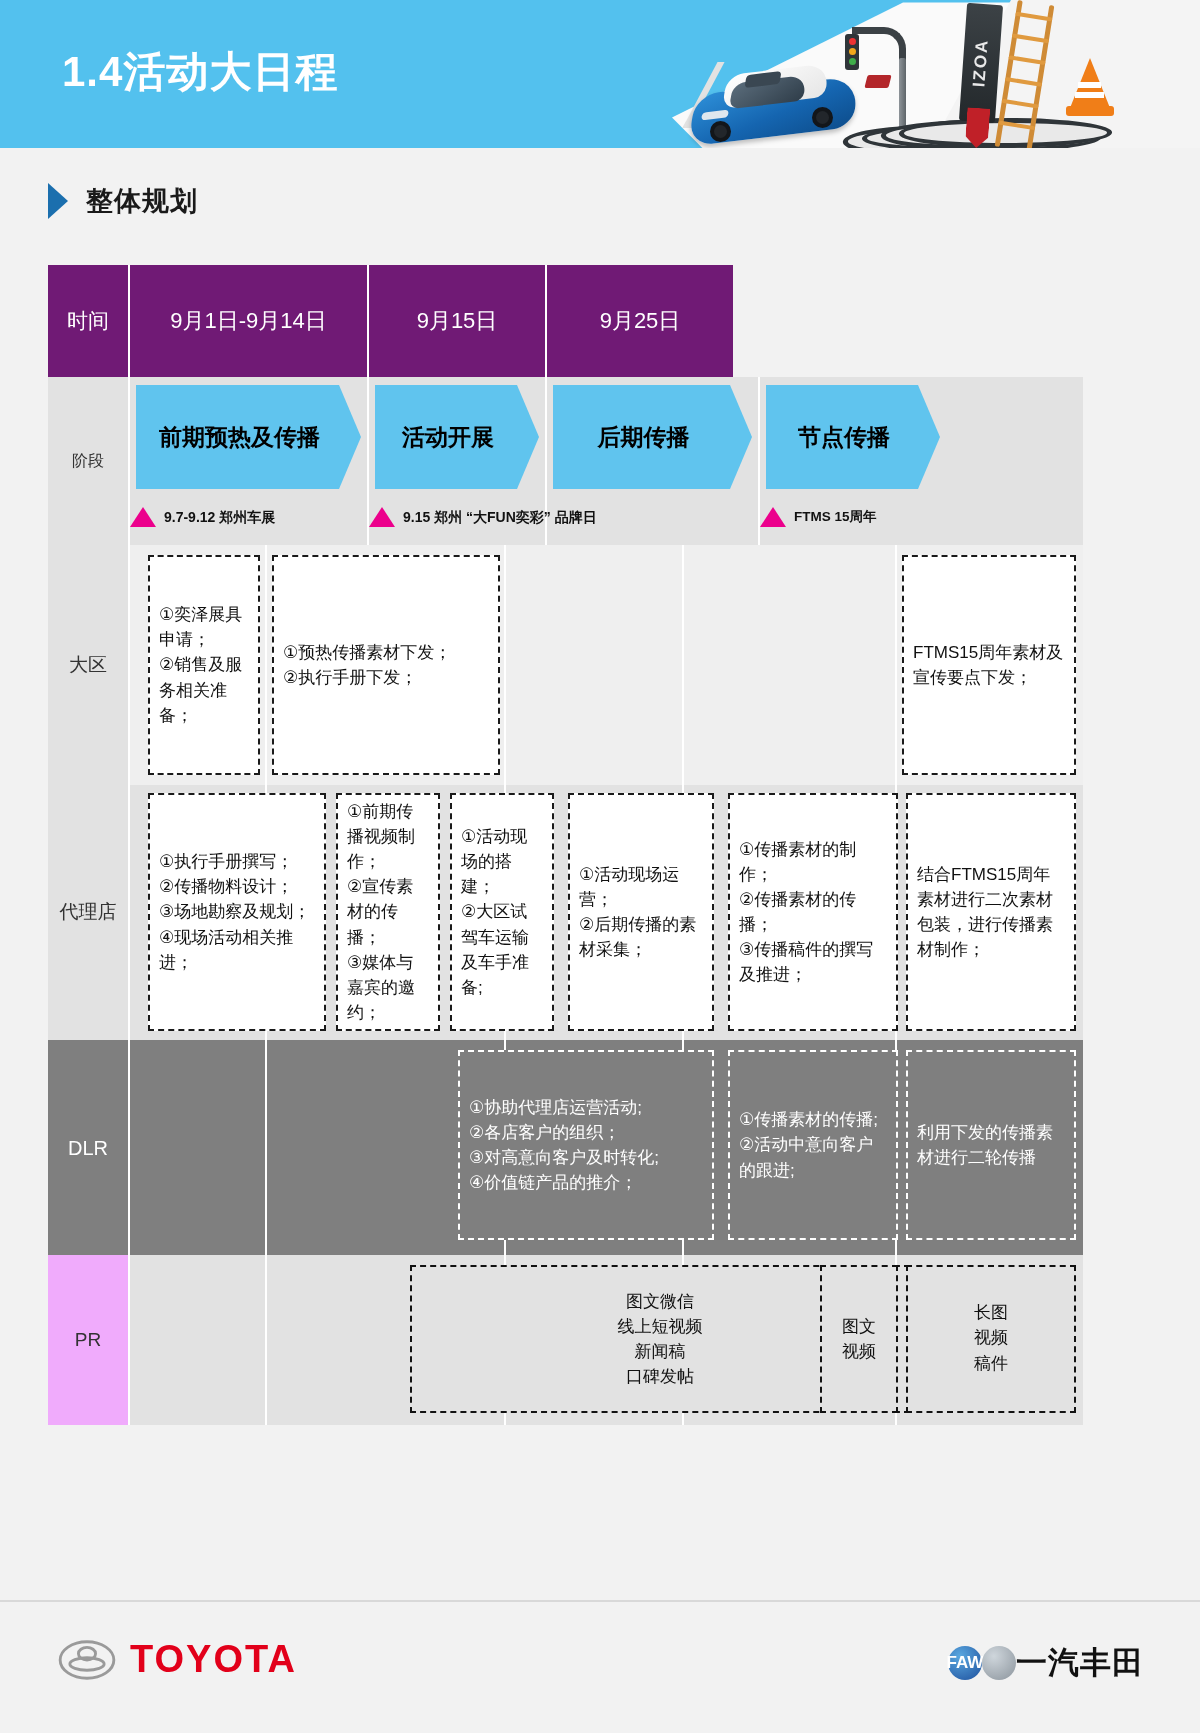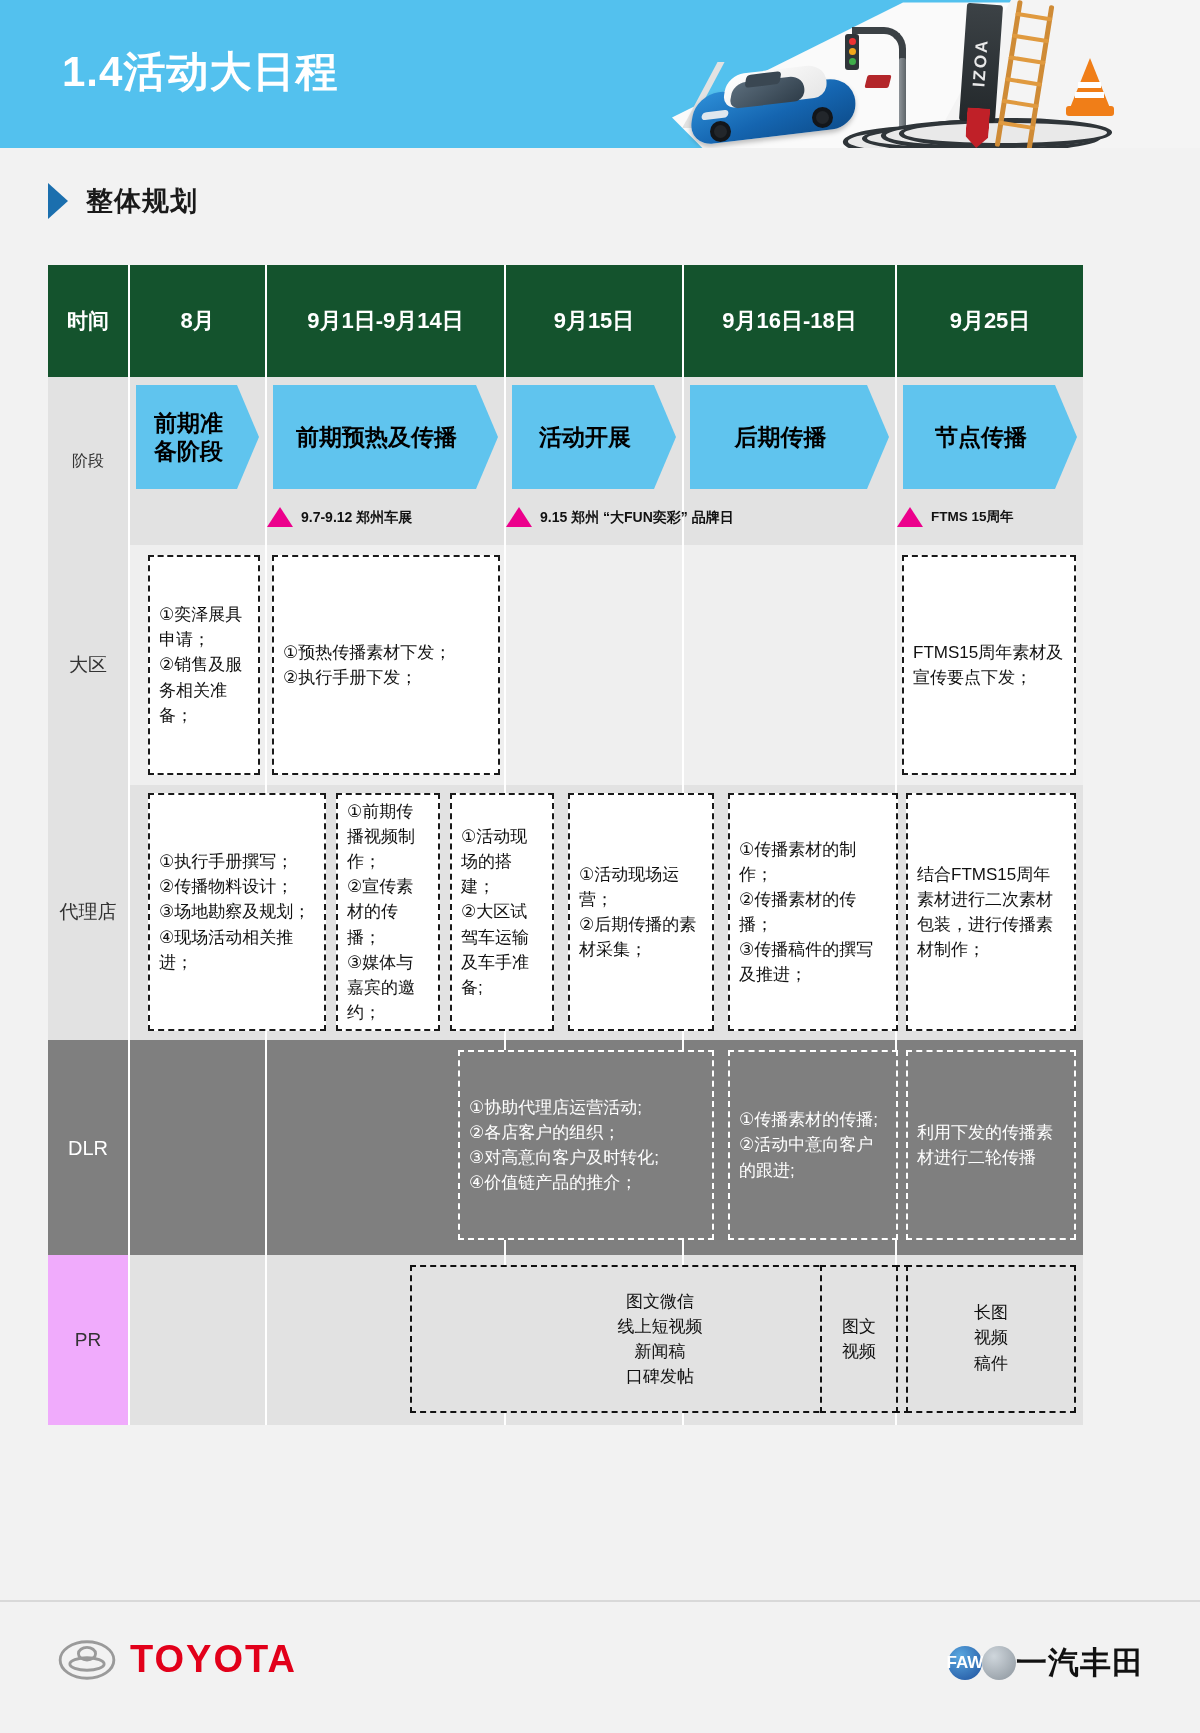--- a/index.html
+++ b/index.html
@@ -264,24 +264,24 @@
   .c-label { width: 82px; flex: 0 0 82px; }
   .c1 { width: 137px; flex: 0 0 137px; }
   .c2 { width: 239px; flex: 0 0 239px; }
   .c3 { width: 178px; flex: 0 0 178px; }
   .c4 { width: 213px; flex: 0 0 213px; }
   .c5 { width: 186px; flex: 0 0 186px; }
 
   
   .row-head { height: 112px; }
   .row-head > div {
-    background: #14532d;
+    background: #701a75;
     color: #fff;
     font-size: 22px;
-    font-weight: bold;
+    font-weight: normal;
     display: flex; align-items: center; justify-content: center;
     border-right: 2px solid #ffffff;
     text-align: center;
     line-height: 1.15;
   }
   .row-head > div:last-child { border-right: none; }
   .row-head .c-label { font-size: 21px; line-height: 1.1; }
 
   
   .row-phase { height: 168px; background: #e2e2e2; position: relative; }
@@ -454,40 +454,29 @@
 
 <div class="section-head">
   <div class="section-arrow"></div>
   <div class="section-title">整体规划</div>
 </div>
 
 <div class="grid">
 
   <div class="row row-head">
     <div class="c-label">时间</div>
-    <div class="c1">8月</div>
     <div class="c2">9月1日-9月14日</div>
     <div class="c3">9月15日</div>
-    <div class="c4">9月16日-18日</div>
     <div class="c5">9月25日</div>
   </div>
 
   <div class="row row-phase">
     <div class="c-label">阶段</div>
     <div class="phase-cells">
 
-      <div class="phase-cell c1">
-        <div class="chev-wrap">
-            <div class="chev">前期准备阶段</div>
-          </div>
-        <div class="milestone" style="visibility:hidden">
-            <div class="tri"></div>
-            <div class="milestone-text"></div>
-          </div>
-      </div>
 
       <div class="phase-cell c2">
         <div class="chev-wrap">
             <div class="chev">前期预热及传播</div>
           </div>
         <div class="milestone">
           <div class="tri"></div>
           <div class="milestone-text">9.7-9.12 郑州车展</div>
         </div>
       </div>

